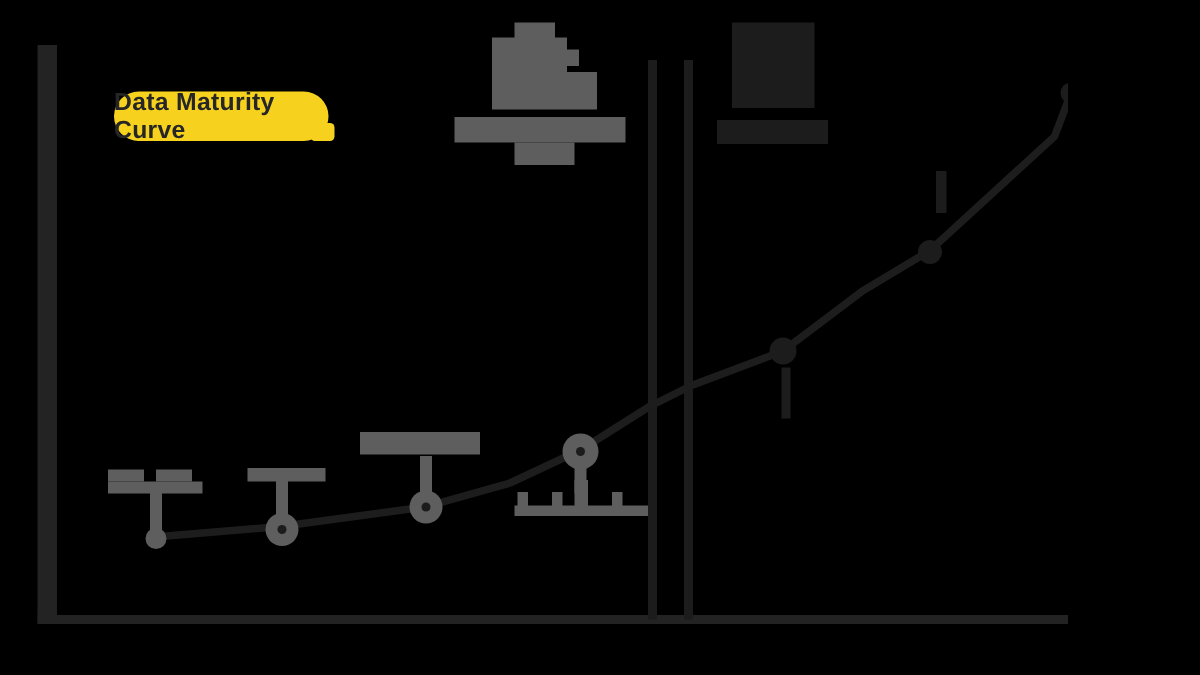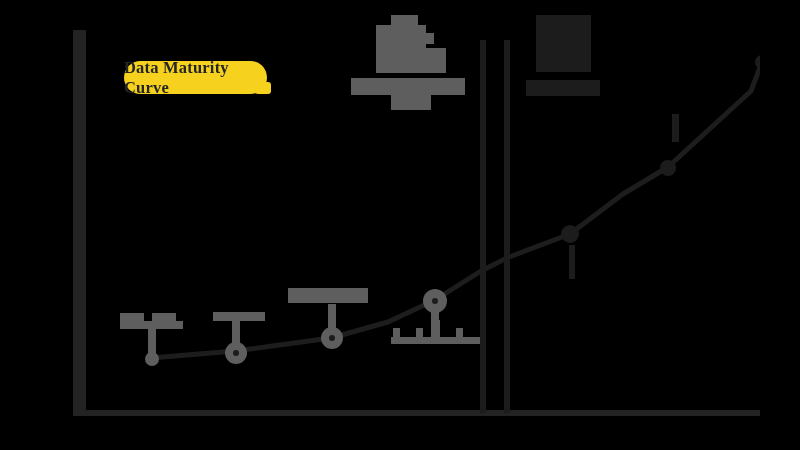--- a/index.html
+++ b/index.html
@@ -1,18 +1,18 @@
 <!DOCTYPE html>
 <html><head>
 <meta charset="utf-8">
 <style>
   html,body{margin:0;padding:0;background:#000;}
   .stage{
     position:relative;width:712px;height:450px;background:#000000;
-    overflow:hidden;font-family:Liberation Serif, serif;margin-left:48px;
+    overflow:hidden;font-family:Liberation Sans, sans-serif;
   }
   .badge{
     position:absolute;left:76px;top:61px;width:143px;height:33px;
     border-radius:17px;display:flex;align-items:center;justify-content:center;
     font-weight:700;font-size:16.5px;letter-spacing:.2px;
   }
   .badge-notch{
     position:absolute;left:207px;top:82px;width:16px;height:12px;border-radius:3px;
   }
   svg{position:absolute;left:0;top:0;}

